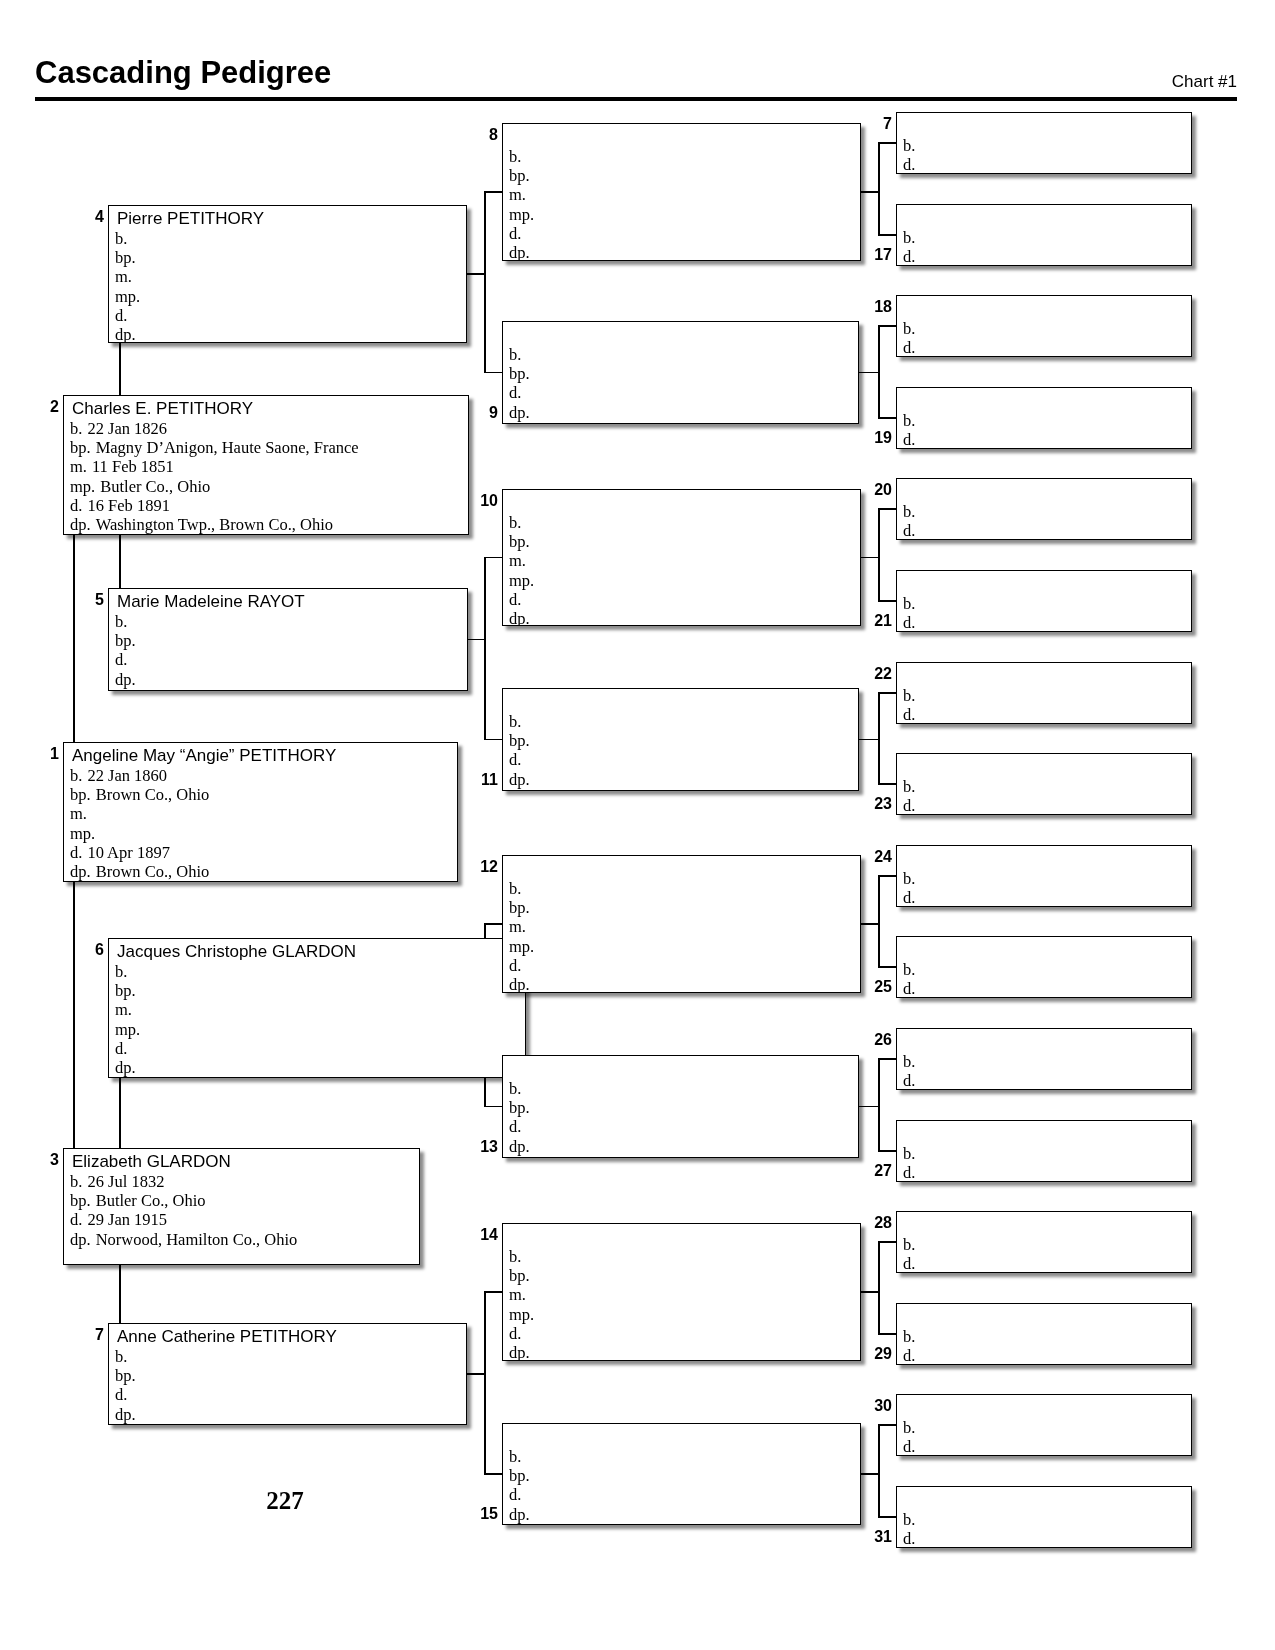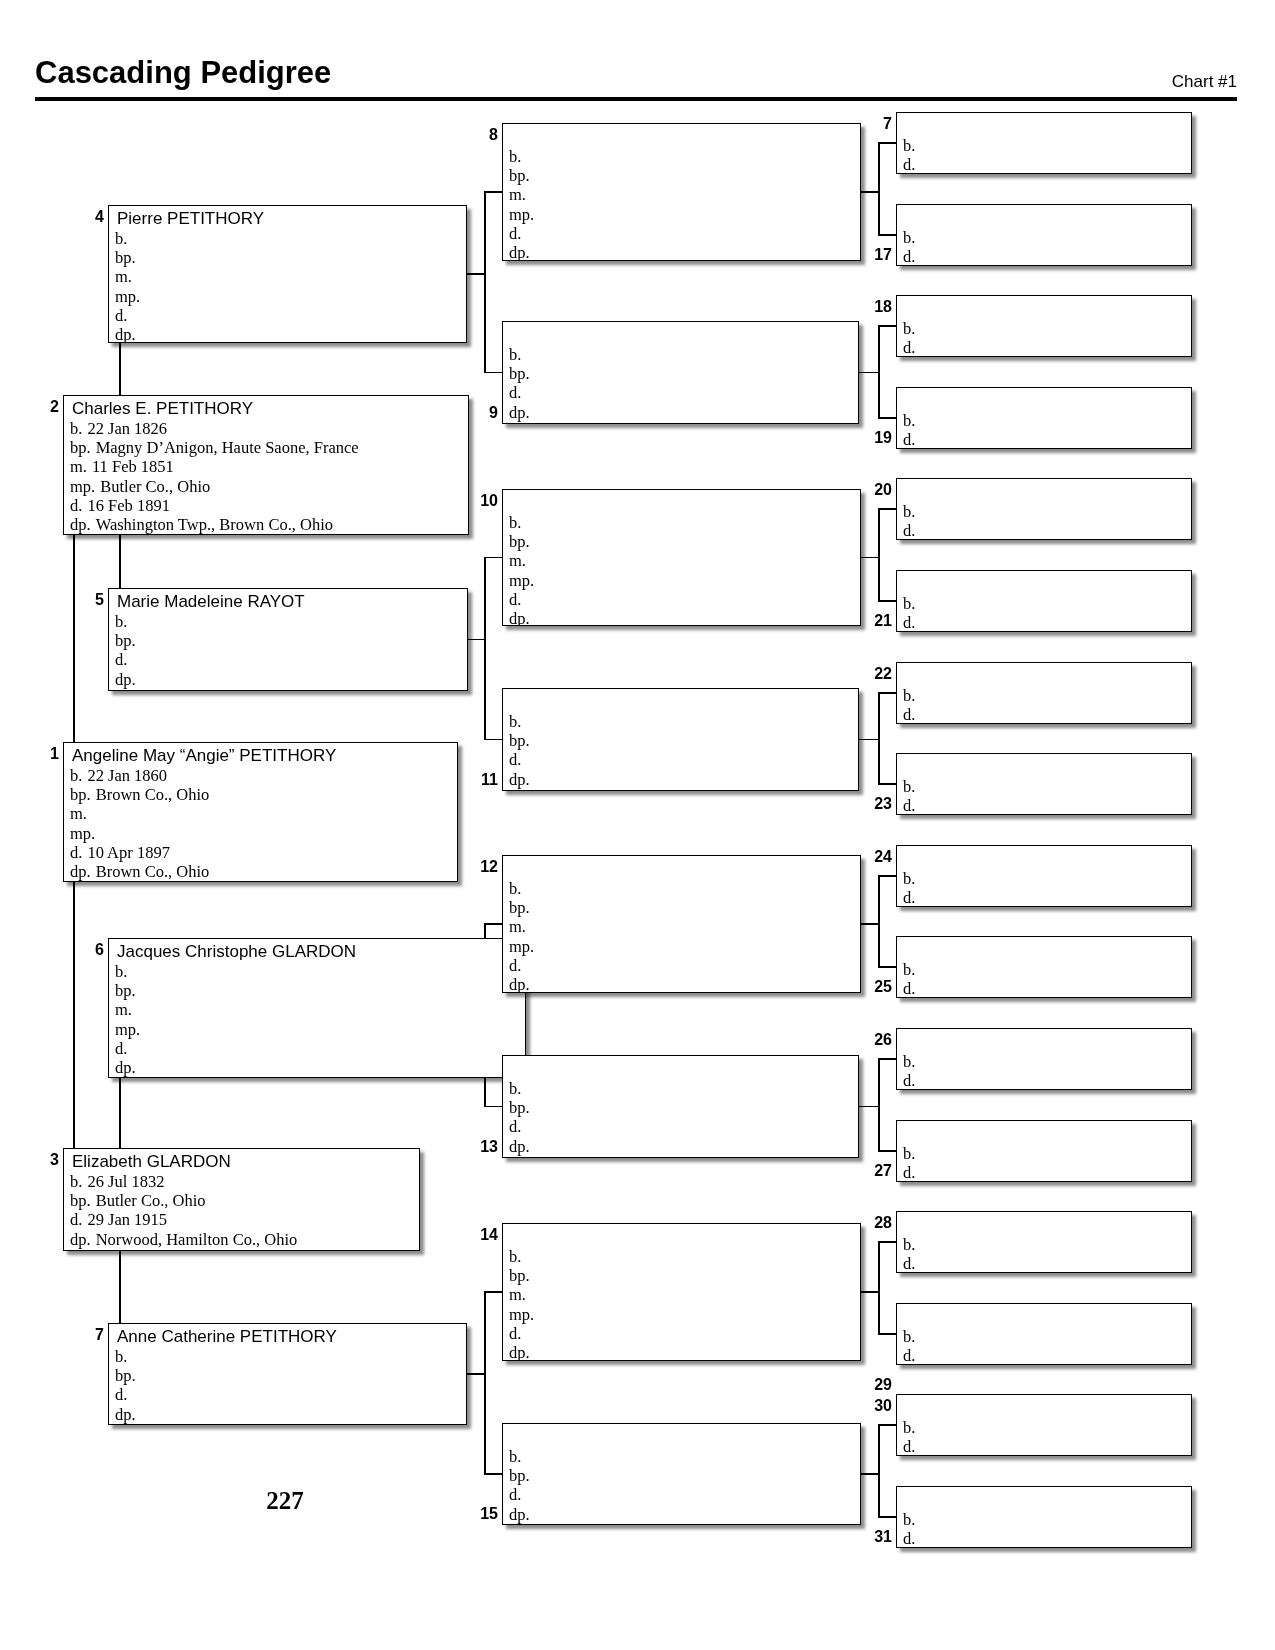--- a/index.html
+++ b/index.html
@@ -95,21 +95,21 @@
       <div class="box" style="left: 63px; top: 395px; width: 406px; height: 140px;">
         <div class="name-row">Charles E. PETITHORY</div>
         <div class="frow"><span class="flabel">b.</span><span class="fvalue">22 Jan 1826</span></div>
         <div class="frow"><span class="flabel">bp.</span><span class="fvalue">Magny D’Anigon, Haute Saone, France</span></div>
         <div class="frow"><span class="flabel">m.</span><span class="fvalue">11 Feb 1851</span></div>
         <div class="frow"><span class="flabel">mp.</span><span class="fvalue">Butler Co., Ohio</span></div>
         <div class="frow"><span class="flabel">d.</span><span class="fvalue">16 Feb 1891</span></div>
         <div class="frow"><span class="flabel">dp.</span><span class="fvalue">Washington Twp., Brown Co., Ohio</span></div>
       </div>
       <div class="num" style="left: 23px; top: 398px;">2</div>
-      <div class="box" style="left: 63px; top: 1148px; width: 357px; height: 103px;">
+      <div class="box" style="left: 63px; top: 1148px; width: 357px; height: 117px;">
         <div class="name-row">Elizabeth GLARDON</div>
         <div class="frow"><span class="flabel">b.</span><span class="fvalue">26 Jul 1832</span></div>
         <div class="frow"><span class="flabel">bp.</span><span class="fvalue">Butler Co., Ohio</span></div>
         <div class="frow"><span class="flabel">d.</span><span class="fvalue">29 Jan 1915</span></div>
         <div class="frow"><span class="flabel">dp.</span><span class="fvalue">Norwood, Hamilton Co., Ohio</span></div>
       </div>
       <div class="num" style="left: 23px; top: 1151px;">3</div>
       <div class="box" style="left: 108px; top: 205px; width: 359px; height: 138px;">
         <div class="name-row">Pierre PETITHORY</div>
         <div class="frow"><span class="flabel">b.</span><span class="fvalue"></span></div>
@@ -294,21 +294,21 @@
         <div class="name-row"></div>
         <div class="frow"><span class="flabel">b.</span><span class="fvalue"></span></div>
         <div class="frow"><span class="flabel">d.</span><span class="fvalue"></span></div>
       </div>
       <div class="num" style="left: 856px; top: 1214px;">28</div>
       <div class="box" style="left: 896px; top: 1303px; width: 296px; height: 62px;">
         <div class="name-row"></div>
         <div class="frow"><span class="flabel">b.</span><span class="fvalue"></span></div>
         <div class="frow"><span class="flabel">d.</span><span class="fvalue"></span></div>
       </div>
-      <div class="num" style="left: 856px; top: 1345px; margin-top: 31px;">29</div>
+      <div class="num" style="left: 856px; top: 1345px;">29</div>
       <div class="box" style="left: 896px; top: 1394px; width: 296px; height: 62px;">
         <div class="name-row"></div>
         <div class="frow"><span class="flabel">b.</span><span class="fvalue"></span></div>
         <div class="frow"><span class="flabel">d.</span><span class="fvalue"></span></div>
       </div>
       <div class="num" style="left: 856px; top: 1397px;">30</div>
       <div class="box" style="left: 896px; top: 1486px; width: 296px; height: 62px;">
         <div class="name-row"></div>
         <div class="frow"><span class="flabel">b.</span><span class="fvalue"></span></div>
         <div class="frow"><span class="flabel">d.</span><span class="fvalue"></span></div>

